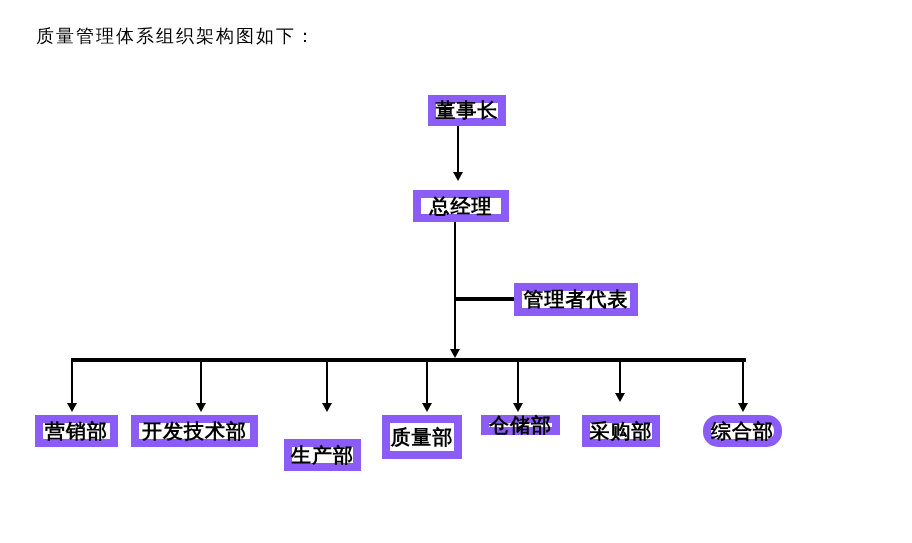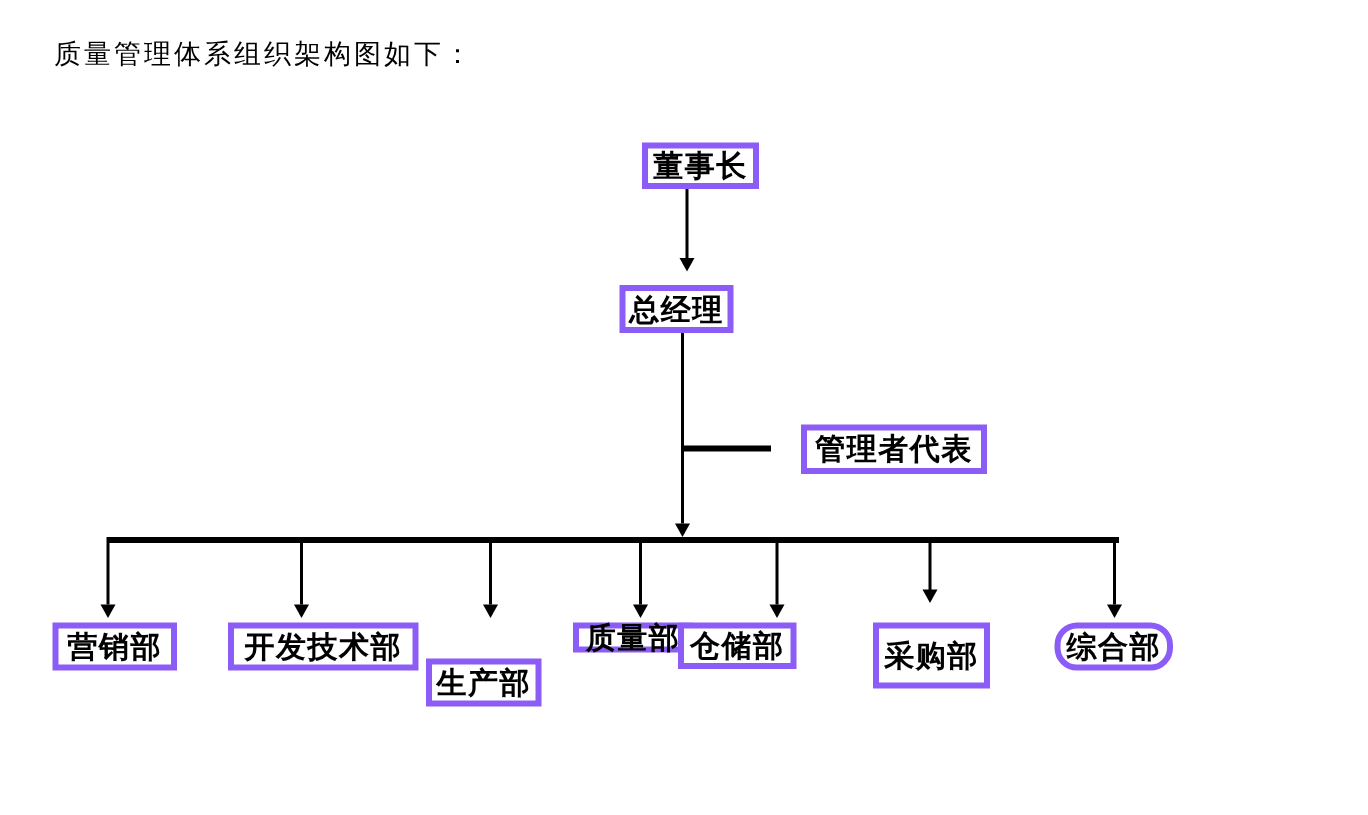--- a/index.html
+++ b/index.html
@@ -17,21 +17,21 @@
     position: absolute;
     left: 36px;
     top: 24px;
     font-size: 18px;
     letter-spacing: 2px;
     white-space: nowrap;
     color: #000000;
   }
   .node {
     position: absolute;
-    border: 4px solid #8b5cf6;
+    border: 8px solid #8b5cf6;
     background: #ffffff;
     display: flex;
     align-items: center;
     justify-content: center;
     font-size: 20px;
     font-weight: bold;
     letter-spacing: 1px;
     white-space: nowrap;
     color: #000000;
   }
@@ -49,28 +49,28 @@
 
 <div class="page">
 
   <div class="doc-title">质量管理体系组织架构图如下：</div>
 
   <div class="node" style="left:428px; top:95px; width:78px; height:31px;">董事长</div>
 
   <div class="line" style="left:457px; top:126px; width:2px; height:47px;"></div>
   <div class="arrowhead" style="left:453px; top:172px;"></div>
 
-  <div class="node" style="left:413px; top:190px; width:76px; height:32px;">总经理</div>
+  <div class="node" style="left:413px; top:190px; width:96px; height:32px;">总经理</div>
 
   <div class="line" style="left:454px; top:222px; width:2px; height:127px;"></div>
   <div class="arrowhead" style="left:450px; top:349px;"></div>
 
   <div class="line" style="left:455px; top:297px; width:59px; height:4px;"></div>
 
-  <div class="node" style="left:534px; top:283px; width:124px; height:33px;">管理者代表</div>
+  <div class="node" style="left:514px; top:283px; width:124px; height:33px;">管理者代表</div>
 
   <div class="line" style="left:71px; top:358px; width:675px; height:4px;"></div>
 
   <div class="line" style="left:71px; top:362px; width:2px; height:41px;"></div>
   <div class="arrowhead" style="left:67px; top:403px;"></div>
 
   <div class="line" style="left:200px; top:362px; width:2px; height:41px;"></div>
   <div class="arrowhead" style="left:196px; top:403px;"></div>
 
   <div class="line" style="left:326px; top:362px; width:2px; height:41px;"></div>
@@ -82,20 +82,20 @@
   <div class="line" style="left:517px; top:362px; width:2px; height:41px;"></div>
   <div class="arrowhead" style="left:513px; top:403px;"></div>
 
   <div class="line" style="left:619px; top:362px; width:2px; height:32px;"></div>
   <div class="arrowhead" style="left:615px; top:393px;"></div>
 
   <div class="line" style="left:742px; top:362px; width:2px; height:41px;"></div>
   <div class="arrowhead" style="left:738px; top:403px;"></div>
 
   <div class="node" style="left:35px;  top:415px; width:83px;  height:32px;font-family:Liberation Serif, serif;">营销部</div>
-  <div class="node" style="left:152px; top:415px; width:127px; height:32px;">开发技术部</div>
+  <div class="node" style="left:131px; top:415px; width:127px; height:32px;">开发技术部</div>
   <div class="node" style="left:284px; top:439px; width:77px;  height:32px;">生产部</div>
-  <div class="node" style="left:382px; top:415px; width:80px;  height:20px;">质量部</div>
-  <div class="node" style="left:452px; top:415px; width:79px;  height:31px;">仓储部</div>
-  <div class="node" style="left:582px; top:415px; width:78px;  height:44px;">采购部</div>
+  <div class="node" style="left:382px; top:415px; width:80px;  height:44px;">质量部</div>
+  <div class="node" style="left:481px; top:415px; width:79px;  height:20px;">仓储部</div>
+  <div class="node" style="left:582px; top:415px; width:78px;  height:32px;">采购部</div>
   <div class="node" style="left:703px; top:415px; width:79px;  height:32px;border-radius:15px;">综合部</div>
 
 </div>
 
 </body></html>

